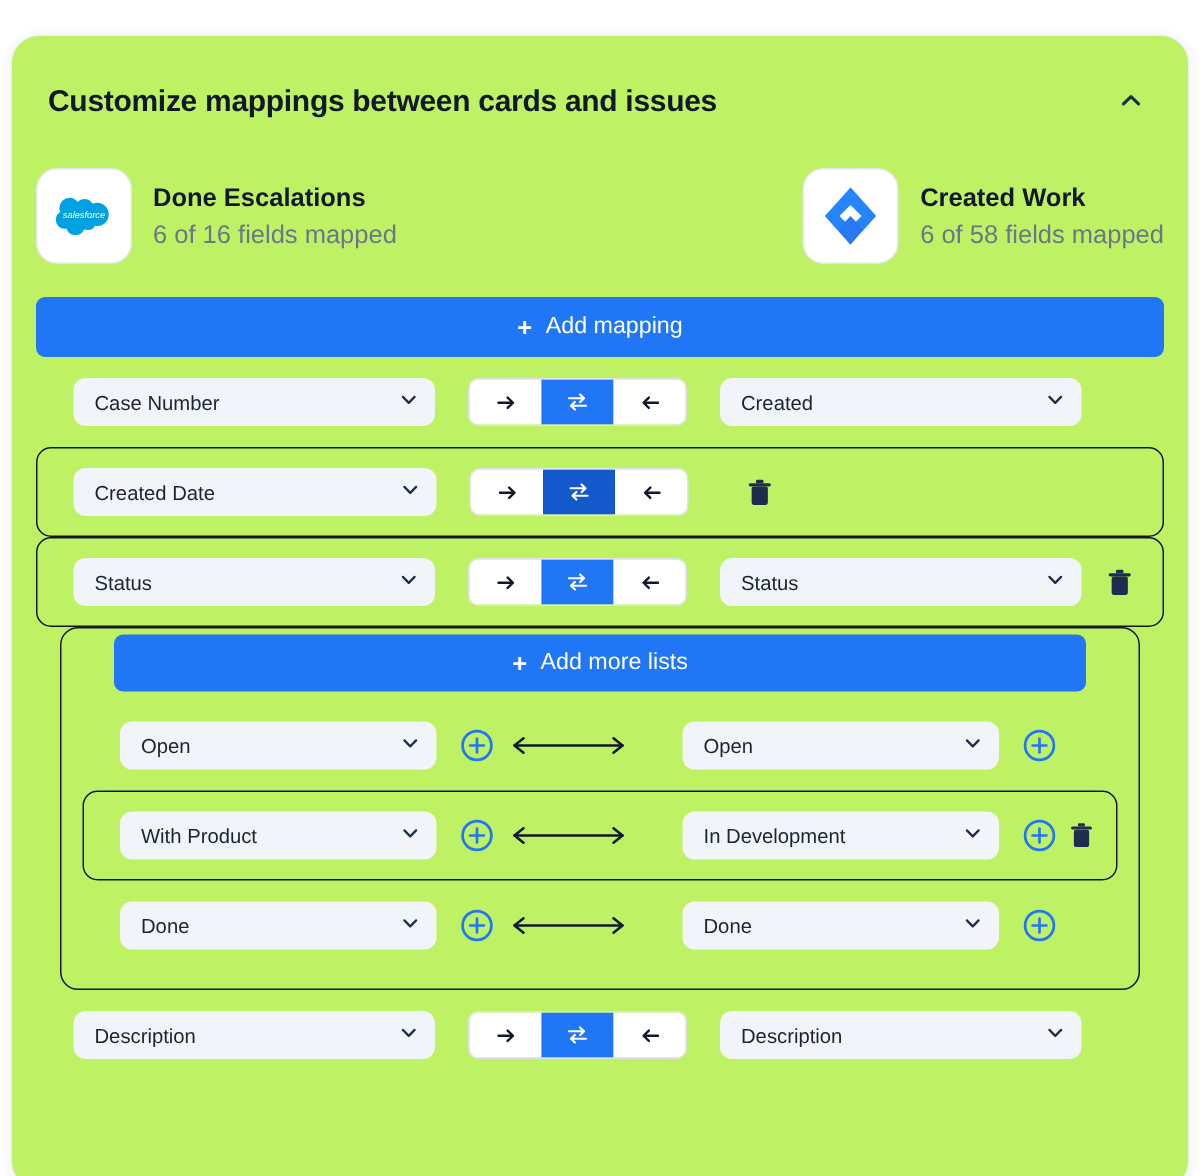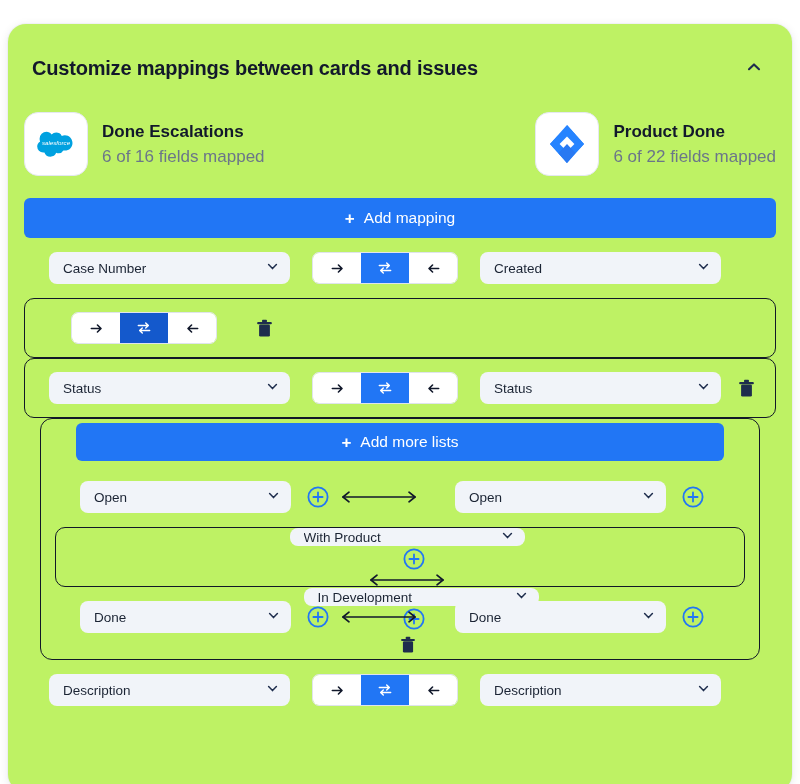--- a/index.html
+++ b/index.html
@@ -152,21 +152,21 @@
   }
 
   .value-row {
     display: flex; align-items: center;
     height: 60px;
     border: 1px solid transparent;
     border-radius: 10px;
     margin: 0 14px;
     padding: 0 10px 0 24px;
   }
-  .value-row.outlined { border-color: #111827; flex-direction: column; }
+  .value-row.outlined { border-color: #111827; }
 
   .select-value { width: 235px; }
 
   .plus-circle-btn {
     width: 26px; height: 26px;
     margin-left: 14px;
     background: none; border: none; padding: 0;
     display: flex; align-items: center; justify-content: center;
     cursor: pointer; flex: none;
   }
@@ -214,22 +214,22 @@
         <div class="conn-logo">
           <svg width="42" height="42" viewBox="0 0 42 42">
             <path d="M21 2 38 21 21 40 4 21z" fill="#2684ff"></path>
             <path d="M21 2 38 21 29.5 30 21 21z" fill="#2684ff"></path>
             <path d="M21 40 4 21l8.5-9L21 21z" fill="#2684ff"></path>
             <path d="M21 13.6 28.4 21 21 28.4 13.6 21z" fill="#ffffff"></path>
             <path d="M12.5 30 21 21l8.5 9L21 40z" fill="#2979f2"></path>
           </svg>
         </div>
         <div class="conn-text">
-          <div class="conn-name">Product Done</div>
-          <div class="conn-sub">6 of 22 fields mapped</div>
+          <div class="conn-name">Created Work</div>
+          <div class="conn-sub">6 of 58 fields mapped</div>
         </div>
       </div>
     </div>
 
     <button class="btn-primary add-mapping">
       <span class="plus">+</span>
       <span>Add mapping</span>
     </button>
 
     <div class="rows" id="rows-host">
@@ -268,20 +268,28 @@
         <svg width="15" height="15" viewBox="0 0 15 15" fill="none">
           <path d="M3.6 5.6 7.5 9.6l3.9-4" stroke="#1e2d4d" stroke-width="1.5" stroke-linecap="round" stroke-linejoin="round"></path>
         </svg>
       </span>
     </button>
 
   <div class="trash-spacer"></div>
         </div>
 
   <div class="map-row outlined">
+    <button class="select select-field">
+      <span class="sel-label">Created Date</span>
+      <span class="chev">
+        <svg width="15" height="15" viewBox="0 0 15 15" fill="none">
+          <path d="M3.6 5.6 7.5 9.6l3.9-4" stroke="#1e2d4d" stroke-width="1.5" stroke-linecap="round" stroke-linejoin="round"></path>
+        </svg>
+      </span>
+    </button>
 
     <div class="dir-group">
       <button class="dir-seg seg-right">
         <svg width="15" height="15" viewBox="0 0 16 16" fill="none">
           <path d="M2.5 8h10M9 4.3 12.8 8 9 11.7" stroke="#11182b" stroke-width="1.7" stroke-linecap="round" stroke-linejoin="round"></path>
         </svg>
       </button>
       <button class="dir-seg seg-both active active-dark">
         <svg width="16" height="16" viewBox="0 0 18 18" fill="none">
           <path d="M2.6 6.2h11.2M10.9 3.3l3 2.9-3 2.9" stroke="#ffffff" stroke-width="1.6" stroke-linecap="round" stroke-linejoin="round"></path>

